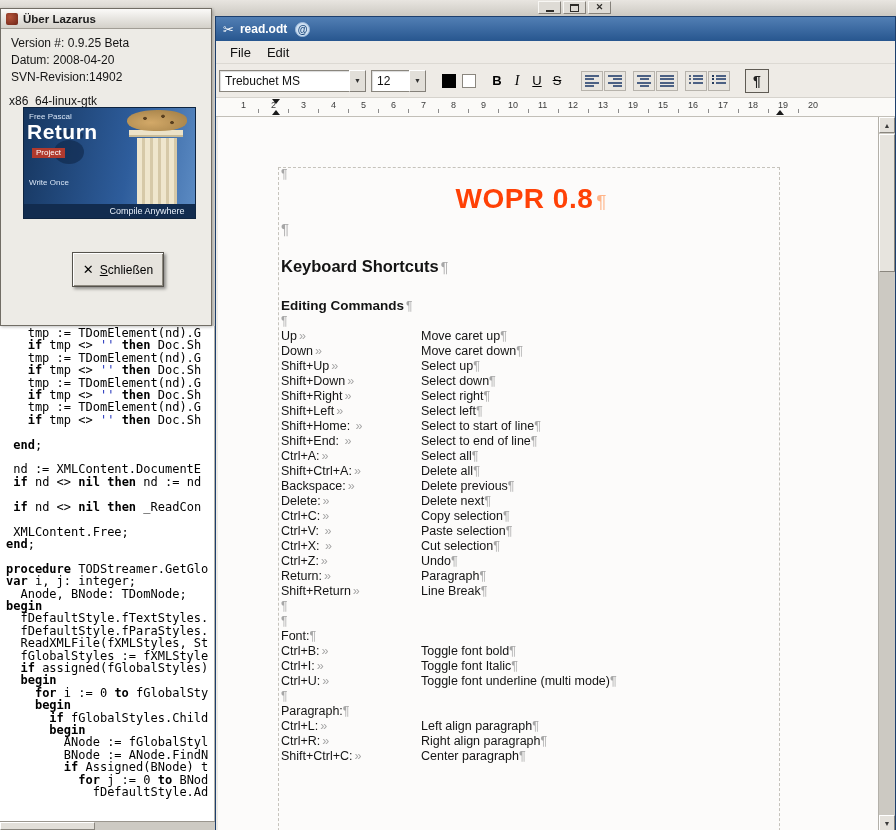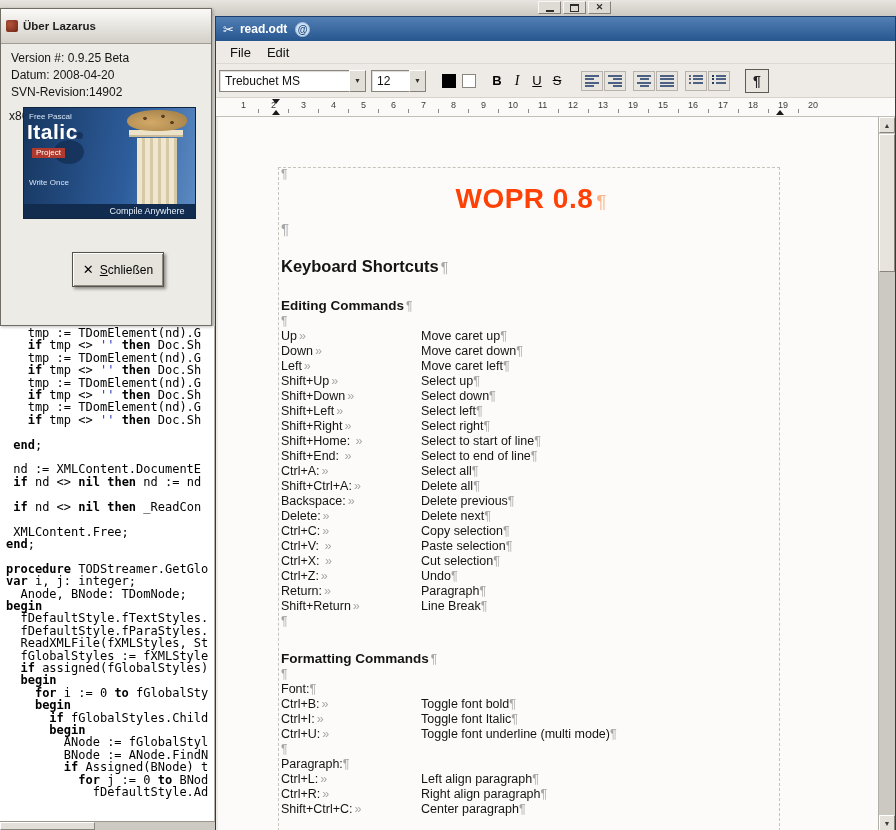--- a/index.html
+++ b/index.html
@@ -17,21 +17,21 @@
 
 
 .editor{position:absolute;left:0;top:326px;width:215px;height:495px;background:#fff;overflow:hidden;z-index:0;border-right:1px solid #b5b2aa}
 .code{font-family:"DejaVu Sans Mono","Liberation Mono",monospace;font-size:12px;line-height:12.4px;white-space:pre;color:#000;padding:1px 0 0 6px}
 .code .str{color:#2233bb}
 .editor-hscroll{position:absolute;left:0;top:821px;width:215px;height:9px;background:#cdcac3;border-top:1px solid #9a968e;z-index:0}
 .hthumb{position:absolute;left:0;top:0;width:95px;height:8px;background:#e2dfd9;border:1px solid;border-color:#fff #8a867e #8a867e #fff}
 
 
 .about{position:absolute;left:0;top:8px;width:212px;height:318px;background:#edebe6;border:1px solid #716d65;z-index:3;box-shadow:1px 1px 3px rgba(0,0,0,.25)}
-.about-titlebar{height:35px;background:linear-gradient(#fbfaf8,#d3d0c9);border-bottom:1px solid #a19d95;display:flex;align-items:center;padding:0 5px;gap:5px}
+.about-titlebar{height:20px;background:linear-gradient(#fbfaf8,#d3d0c9);border-bottom:1px solid #a19d95;display:flex;align-items:center;padding:0 5px;gap:5px}
 .about-icon{width:12px;height:12px;background:radial-gradient(circle at 35% 35%,#b4543a,#6e2417);border-radius:2px;flex:0 0 12px}
 .about-title{font-size:11.5px;font-weight:bold;color:#1c1c1c}
 .about-fields{padding:6px 0 0 10px}
 .about-field{font-size:12px;color:#151515;line-height:17px}
 .about-platform{margin-top:7px;margin-left:-2px}
 
 
 .logo{position:absolute;left:22px;top:98px;width:173px;height:112px;background:linear-gradient(100deg,#16365f,#2e5d9c 60%,#5d8cc4);border:1px solid #0e2440;overflow:hidden}
 .logo span{position:absolute}
 .l-free{left:5px;top:4px;font-size:8px;color:#d7e4f5}
@@ -161,21 +161,21 @@
       <div class="about-field">Datum: 2008-04-20</div>
       <div class="about-field">SVN-Revision:14902</div>
       <div class="about-field about-platform">x86_64-linux-gtk</div>
     </div>
     <div class="logo">
       <span class="logo-cap"></span>
       <span class="logo-col"></span>
       <span class="logo-cat"></span>
       <span class="logo-paw"></span>
       <span class="l-free">Free Pascal</span>
-      <span class="l-laz">Italic</span>
+      <span class="l-laz">Return</span>
       <span class="l-proj">Project</span>
       <span class="l-write">Write Once</span>
       <div class="l-band">
           <span>Compile Anywhere</span>
         </div>
     </div>
     <button class="close-btn">
       <span class="x">✕</span>
       <span><u>S</u>chließen</span>
     </button>
@@ -324,40 +324,36 @@
           <div class="b-rows">
             <div class="doc-row">
               <span class="key">Up<span class="tmark">»</span></span>
               <span class="desc">Move caret up<span class="pmark">¶</span></span>
             </div>
             <div class="doc-row">
               <span class="key">Down<span class="tmark">»</span></span>
               <span class="desc">Move caret down<span class="pmark">¶</span></span>
             </div>
             <div class="doc-row">
-              <span class="key">Left<span class="tmark">»</span></span>
-              <span class="desc">Move caret left<span class="pmark">¶</span></span>
-            </div>
-            <div class="doc-row">
               <span class="key">Shift+Up<span class="tmark">»</span></span>
               <span class="desc">Select up<span class="pmark">¶</span></span>
             </div>
             <div class="doc-row">
               <span class="key">Shift+Down<span class="tmark">»</span></span>
               <span class="desc">Select down<span class="pmark">¶</span></span>
             </div>
             <div class="doc-row">
+              <span class="key">Shift+Right<span class="tmark">»</span></span>
+              <span class="desc">Select right<span class="pmark">¶</span></span>
+            </div>
+            <div class="doc-row">
               <span class="key">Shift+Left<span class="tmark">»</span></span>
               <span class="desc">Select left<span class="pmark">¶</span></span>
             </div>
             <div class="doc-row">
-              <span class="key">Shift+Right<span class="tmark">»</span></span>
-              <span class="desc">Select right<span class="pmark">¶</span></span>
-            </div>
-            <div class="doc-row">
               <span class="key">Shift+Home: <span class="tmark">»</span></span>
               <span class="desc">Select to start of line<span class="pmark">¶</span></span>
             </div>
             <div class="doc-row">
               <span class="key">Shift+End: <span class="tmark">»</span></span>
               <span class="desc">Select to end of line<span class="pmark">¶</span></span>
             </div>
             <div class="doc-row">
               <span class="key">Ctrl+A:<span class="tmark">»</span></span>
               <span class="desc">Select all<span class="pmark">¶</span></span>
@@ -393,21 +389,20 @@
             <div class="doc-row">
               <span class="key">Return:<span class="tmark">»</span></span>
               <span class="desc">Paragraph<span class="pmark">¶</span></span>
             </div>
             <div class="doc-row">
               <span class="key">Shift+Return<span class="tmark">»</span></span>
               <span class="desc">Line Break<span class="pmark">¶</span></span>
             </div>
           </div>
           <div class="b-blank"><span class="pmark">¶</span></div>
-          <div class="b-h2"><span class="txt">Formatting Commands</span><span class="pmark">¶</span></div>
           <div class="b-blank"><span class="pmark">¶</span></div>
           <div class="b-label"><span class="txt">Font:</span><span class="pmark">¶</span></div>
           <div class="b-rows">
             <div class="doc-row">
               <span class="key">Ctrl+B:<span class="tmark">»</span></span>
               <span class="desc">Toggle font bold<span class="pmark">¶</span></span>
             </div>
             <div class="doc-row">
               <span class="key">Ctrl+I:<span class="tmark">»</span></span>
               <span class="desc">Toggle font Italic<span class="pmark">¶</span></span>

